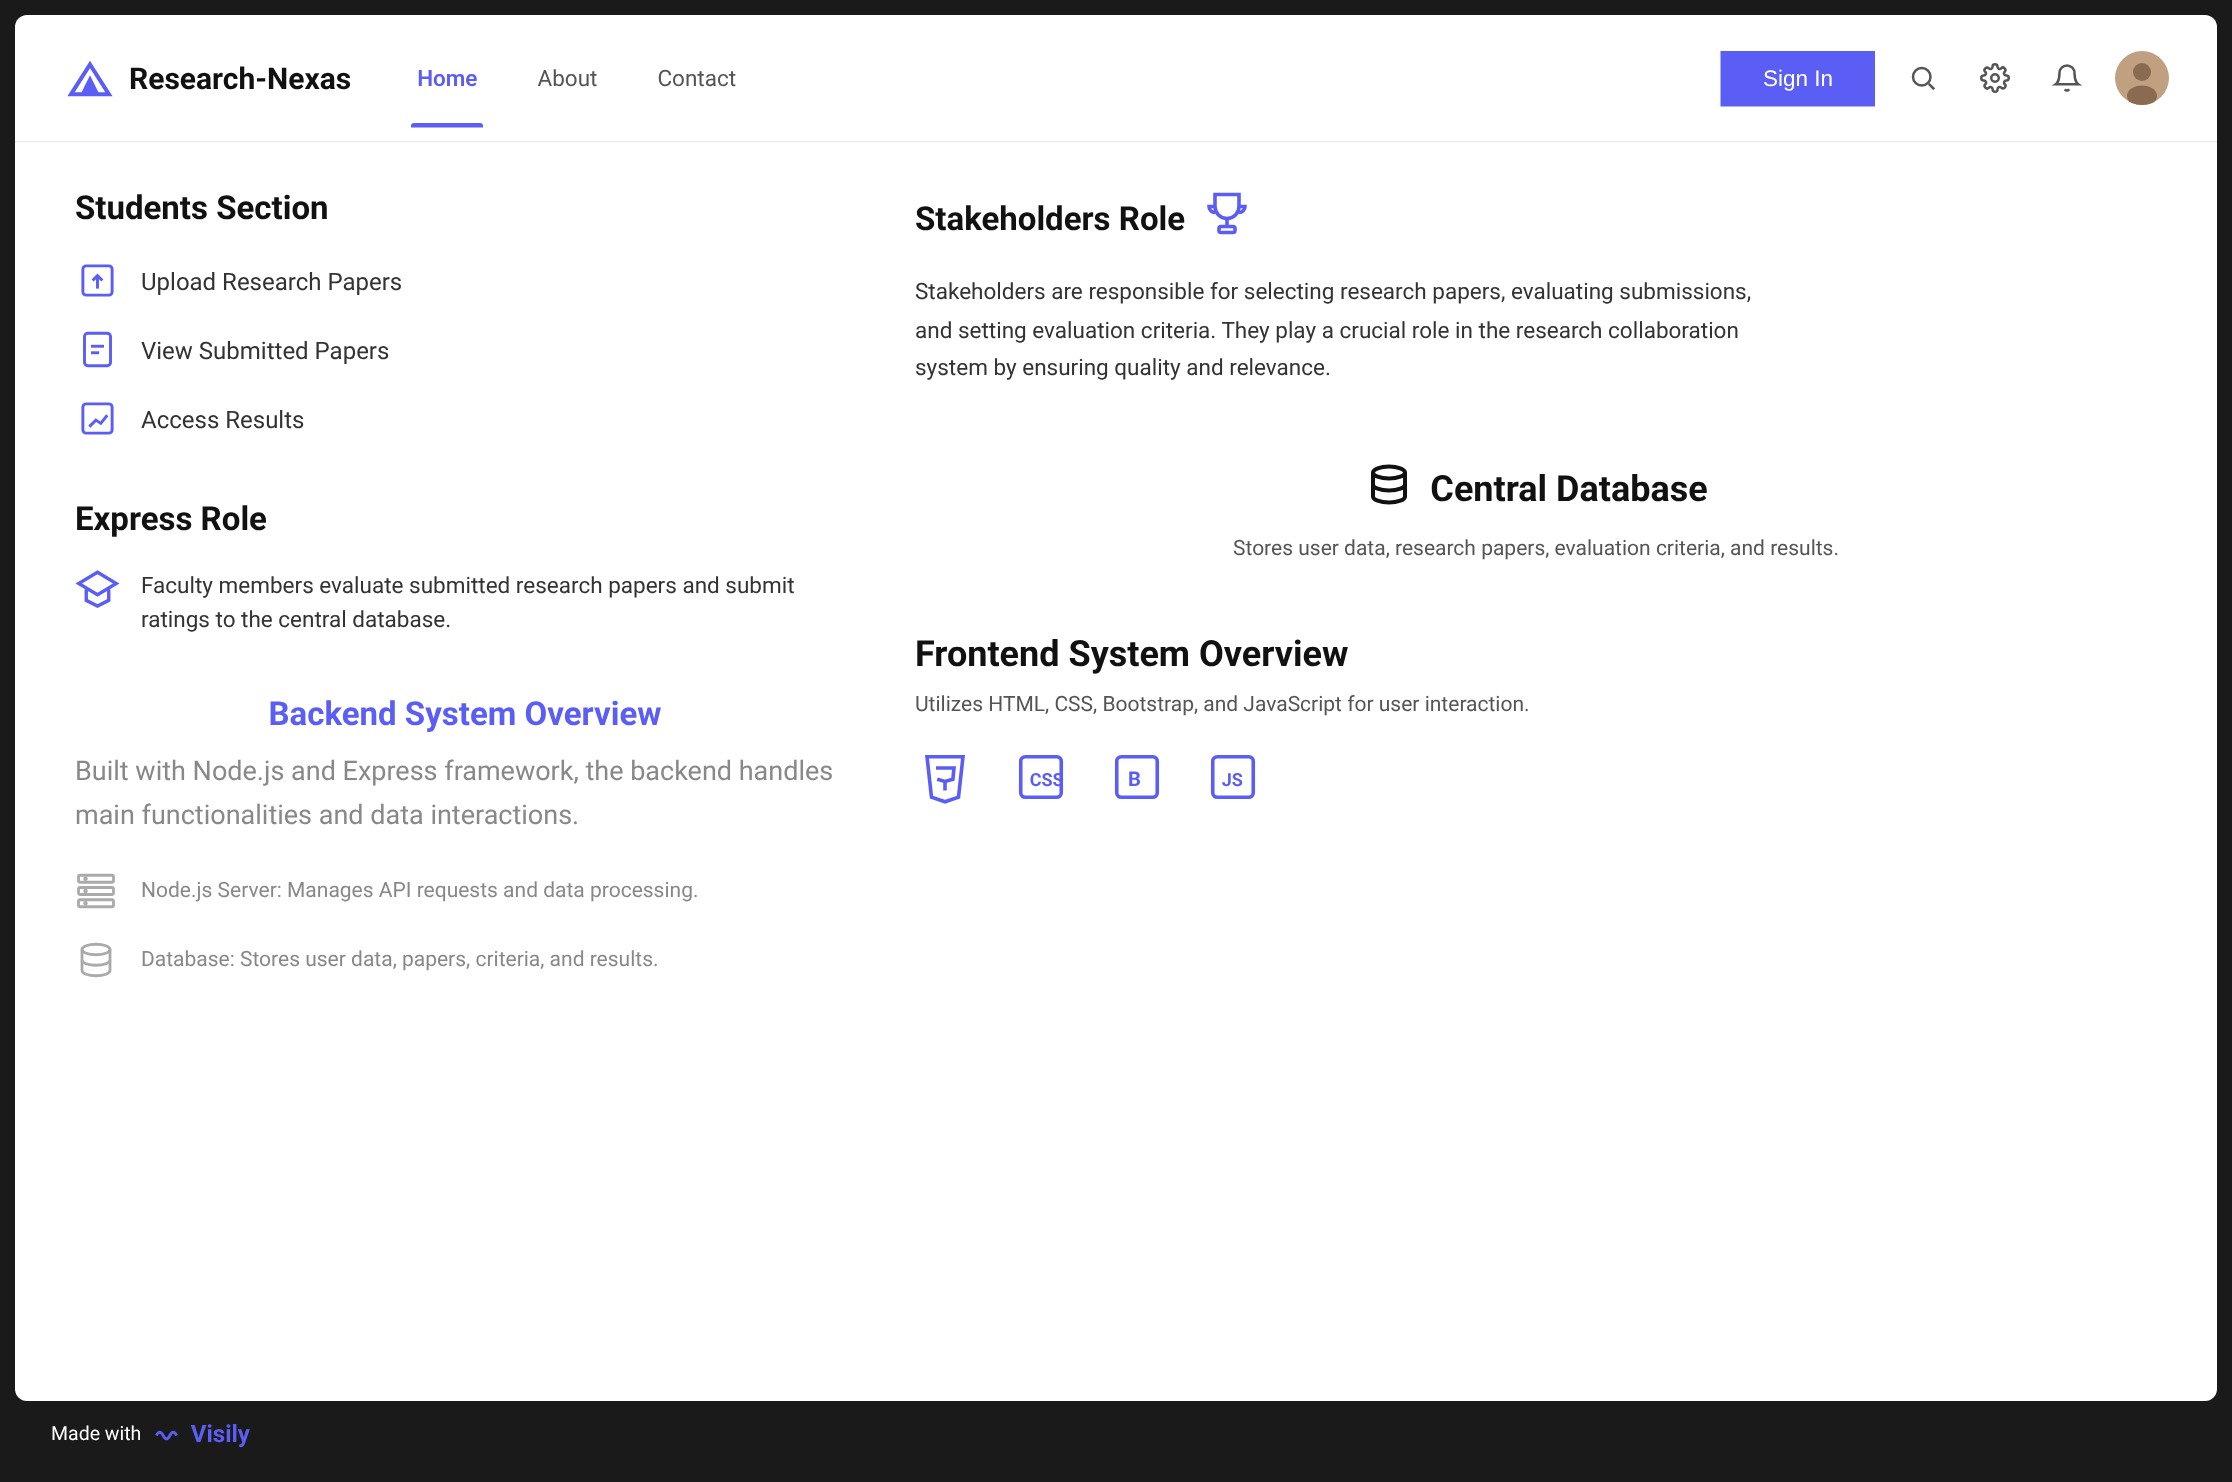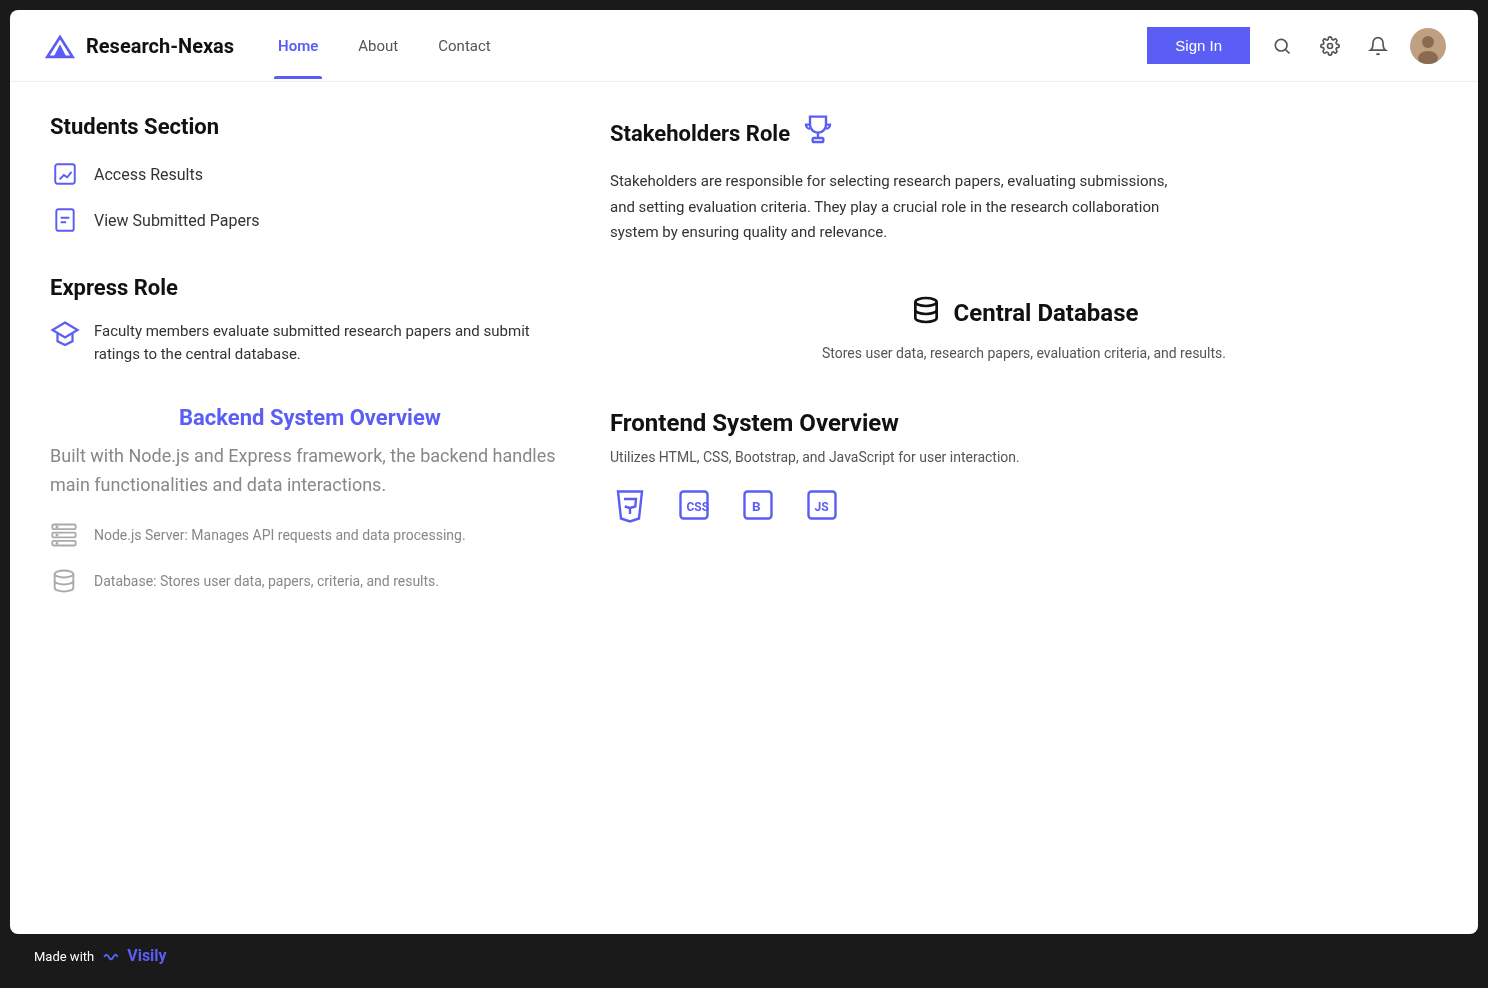--- a/index.html
+++ b/index.html
@@ -22,21 +22,21 @@
       flex: 1;
       display: flex;
       flex-direction: column;
       overflow: hidden;
     }
     
     .navbar {
       display: flex;
       align-items: center;
       padding: 0 32px;
-      height: 72px;
+      height: 85px;
       border-bottom: 1px solid #eee;
       position: relative;
     }
     .nav-logo {
       display: flex;
       align-items: center;
       gap: 8px;
       margin-right: 40px;
     }
     .nav-logo-icon {
@@ -359,40 +359,50 @@
       </div>
     </nav>
 
     <div class="content">
 
       <div class="left-col">
 
         <div>
           <h2 class="section-title">Students Section</h2>
 
-
           <div class="menu-item">
             <div class="menu-icon">
               <svg width="26" height="26" viewBox="0 0 24 24" fill="none" stroke="#5b5ef4" stroke-width="1.8">
                 <rect x="3" y="3" width="18" height="18" rx="2"></rect>
-                <polyline points="7 17 11 13 14 15 18 10"></polyline>
-              </svg>
-            </div>
-            <span class="menu-label">Access Results</span>
+                <polyline points="9 12 12 9 15 12"></polyline>
+                <line x1="12" y1="9" x2="12" y2="17"></line>
+              </svg>
+            </div>
+            <span class="menu-label">Upload Research Papers</span>
           </div>
 
           <div class="menu-item">
             <div class="menu-icon">
               <svg width="26" height="26" viewBox="0 0 24 24" fill="none" stroke="#5b5ef4" stroke-width="1.8">
                 <rect x="4" y="2" width="16" height="20" rx="2"></rect>
                 <line x1="8" y1="10" x2="16" y2="10"></line>
                 <line x1="8" y1="14" x2="13" y2="14"></line>
               </svg>
             </div>
             <span class="menu-label">View Submitted Papers</span>
+          </div>
+
+          <div class="menu-item">
+            <div class="menu-icon">
+              <svg width="26" height="26" viewBox="0 0 24 24" fill="none" stroke="#5b5ef4" stroke-width="1.8">
+                <rect x="3" y="3" width="18" height="18" rx="2"></rect>
+                <polyline points="7 17 11 13 14 15 18 10"></polyline>
+              </svg>
+            </div>
+            <span class="menu-label">Access Results</span>
           </div>
         </div>
 
         <div class="faculty-section">
           <h2 class="section-title">Express Role</h2>
           <div class="faculty-desc">
             <div class="faculty-icon">
               <svg width="30" height="30" viewBox="0 0 24 24" fill="none" stroke="#5b5ef4" stroke-width="1.8">
                 <polygon points="12 2 22 8 12 14 2 8 12 2"></polygon>
                 <polyline points="6 11 6 17 12 20 18 17 18 11"></polyline>

